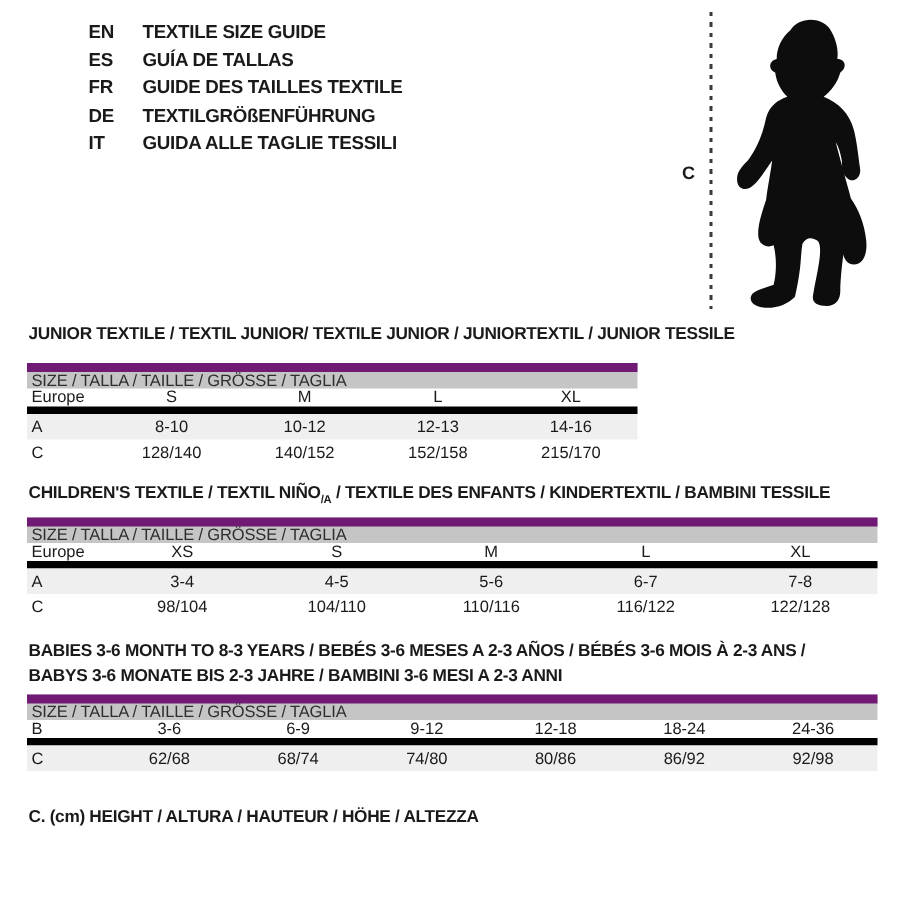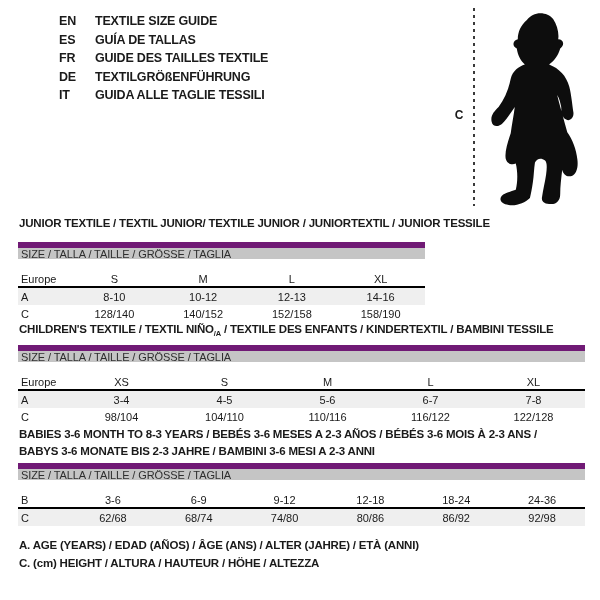--- a/index.html
+++ b/index.html
@@ -32,21 +32,21 @@
     position:absolute; left:19px; font-weight:bold; font-size:11.5px;
     letter-spacing:-0.2px; white-space:nowrap; line-height:16.5px;
   }
   .bar {
     height:17px; background:#c5c5c5; border-top:6px solid #701a75;
     display:flex; align-items:center; padding-left:3px; color:#2e2e2e;
     font-size:11px; letter-spacing:-0.1px;
   }
   .trow { display:flex; height:17px; align-items:center; }
   .trow.alt { background:#efefef; }
-  .trow.divider { border-bottom:2px solid #000000;margin-top:12px; }
+  .trow.divider { border-bottom:5px solid #000000; }
   .trow .rlabel { width:52px; padding-left:3px; }
   .trow .cell { flex:1; text-align:center; }
   .w1 { width:407px; }
   .w2 { width:567px; }
 
   
   .notes { position:absolute; left:19px; top:536px; }
   .notes .note {
     font-weight:bold; font-size:11.5px; line-height:18px;
     letter-spacing:-0.2px; white-space:nowrap;
@@ -130,21 +130,21 @@
       <span class="cell">8-10</span>
       <span class="cell">10-12</span>
       <span class="cell">12-13</span>
       <span class="cell">14-16</span>
     </div>
     <div class="trow">
       <span class="rlabel">C</span>
       <span class="cell">128/140</span>
       <span class="cell">140/152</span>
       <span class="cell">152/158</span>
-      <span class="cell">158/190</span>
+      <span class="cell">215/170</span>
     </div>
   </div>
 
   <div class="tbl-title" style="top:321px"><span>CHILDREN'S TEXTILE / TEXTIL NIÑO</span><span class="t2sub">/A</span><span> / TEXTILE DES ENFANTS / KINDERTEXTIL / BAMBINI TESSILE</span></div>
   <div class="size-table w2" style="top:345px">
     <div class="bar">SIZE / TALLA / TAILLE / GRÖSSE / TAGLIA</div>
     <div class="trow divider">
       <span class="rlabel">Europe</span>
       <span class="cell">XS</span>
       <span class="cell">S</span>
@@ -190,17 +190,16 @@
       <span class="cell">62/68</span>
       <span class="cell">68/74</span>
       <span class="cell">74/80</span>
       <span class="cell">80/86</span>
       <span class="cell">86/92</span>
       <span class="cell">92/98</span>
     </div>
   </div>
 
   <div class="notes">
-    <div class="note">A. AGE (YEARS) / EDAD (AÑOS) / ÂGE (ANS) / ALTER (JAHRE) / ETÀ (ANNI)</div>
     <div class="note">C. (cm) HEIGHT / ALTURA / HAUTEUR / HÖHE / ALTEZZA</div>
   </div>
 
 </div>
 
 </body></html>

